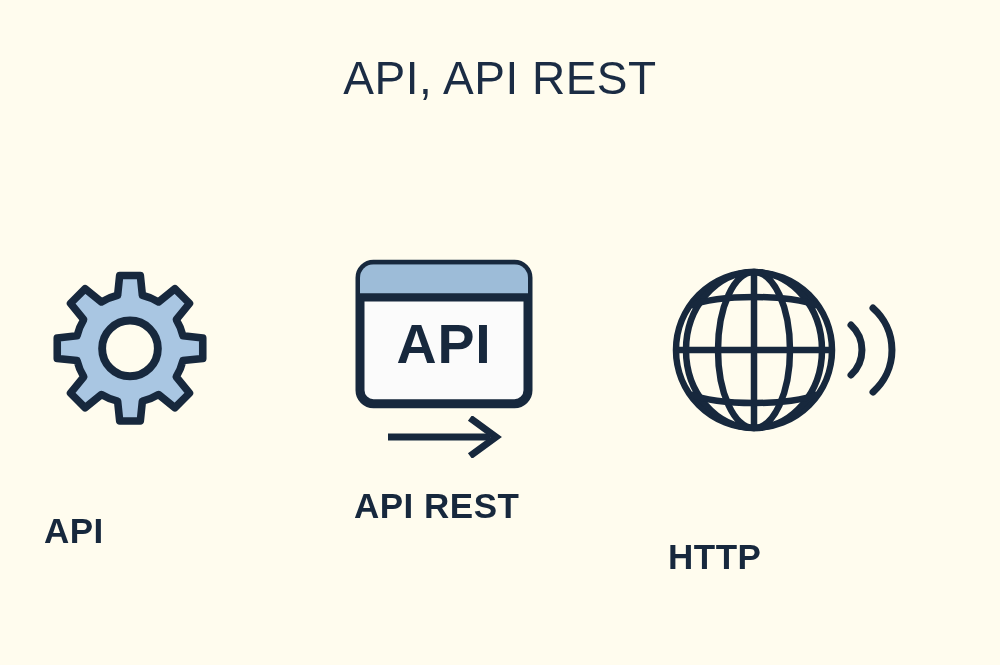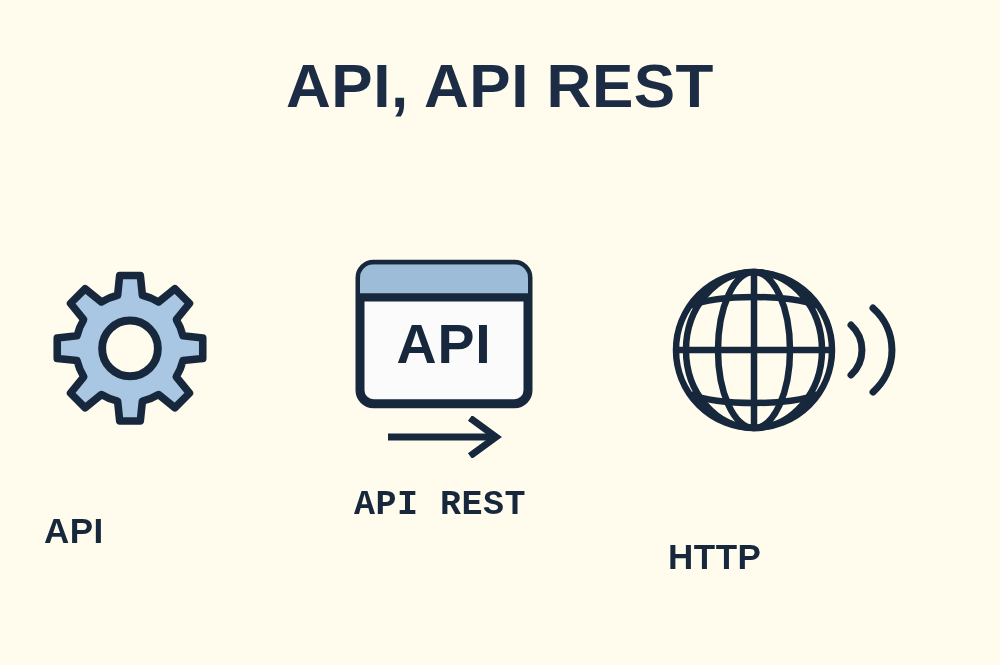--- a/index.html
+++ b/index.html
@@ -28,22 +28,22 @@
     top: 56px;
     left: 0;
     width: 1000px;
     text-align: center;
     line-height: 0.96;
     user-select: none;
   }
   .title-line {
     display: block;
     font-family: "Liberation Sans", sans-serif;
-    font-weight: 700;
-    font-size: 62px;
+    font-weight: 400;
+    font-size: 46px;
     letter-spacing: 0.5px;
     color: #1b2c44;
     white-space: nowrap;
   }
   .title-line.line2 {
     margin-top: 10px;
   }
 
   
   .columns {
@@ -84,21 +84,21 @@
     user-select: none;
     line-height: 1;
   }
 
   .gear-wrap    { margin-top: 8px; }
   .card-wrap    { margin-top: 0px; }
   .arrow-wrap   { margin-top: 6px; }
   .globe-wrap   { margin-top: 4px; }
 
   .label-gear   { margin-top: 45px; }
-  .label-rest   { margin-top: 20px; font-family: Liberation Mono, monospace; }
+  .label-rest   { margin-top: 20px; }
   .label-http   { margin-top: 47px; }
 
   svg { display: block; }
 </style>
 </head>
 <body>
 
 <div id="infographic">
 
   <div class="title-block">

